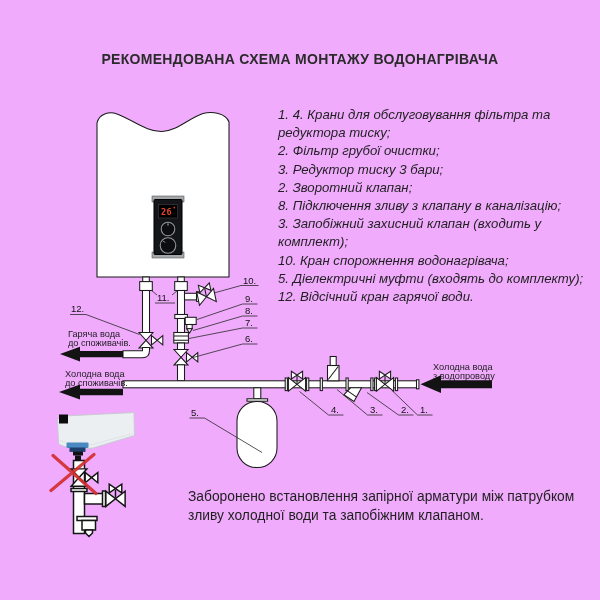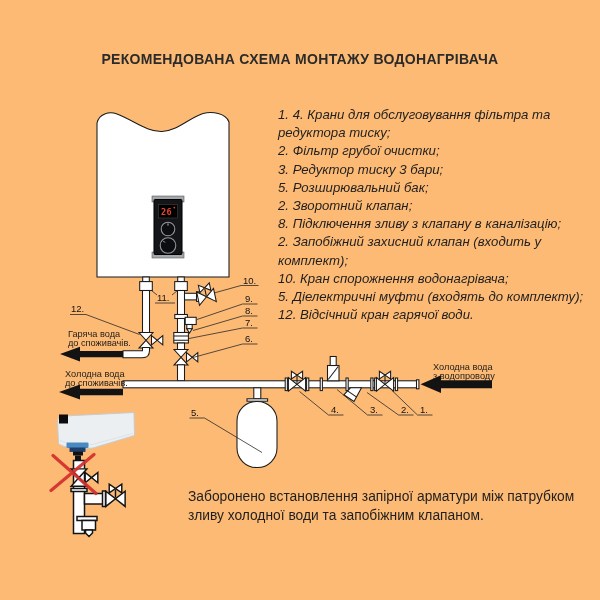--- a/index.html
+++ b/index.html
@@ -1,16 +1,16 @@
 <!DOCTYPE html>
 <html><head>
 <meta charset="utf-8">
 <style>
   html,body{margin:0;padding:0;background:#fff;}
-  .page{position:relative;width:600px;height:600px;background:#fdba74;overflow:hidden;
+  .page{position:relative;width:600px;height:600px;background:#f0abfc;overflow:hidden;
         font-family:"Liberation Sans",sans-serif;color:#222;}
   .title{position:absolute;left:0;top:51px;width:600px;text-align:center;
          font-size:14px;font-weight:bold;letter-spacing:.3px;color:#2b2b2b;}
   .legend{position:absolute;left:278px;top:106px;font-size:13.2px;line-height:18.2px;color:#1f1f1f;font-style:italic;}
   .warning{position:absolute;left:148px;top:487px;font-size:13.8px;line-height:19px;color:#1f1f1f;margin-left:40px;}
   svg.diag{position:absolute;left:0;top:0;}
   .pw{fill:#ffffff;}
   .blk{fill:#131313;stroke:none;}
   .num{font-family:"Liberation Sans",sans-serif;font-size:9.5px;fill:#111;stroke:none;}
   .cap{font-family:"Liberation Sans",sans-serif;font-size:9.2px;fill:#1c1c1c;stroke:none;}
@@ -22,24 +22,23 @@
 
 <div class="page">
 
   <div class="title">РЕКОМЕНДОВАНА СХЕМА МОНТАЖУ ВОДОНАГРІВАЧА</div>
 
   <div class="legend">
     <div>1. 4. Крани для обслуговування фільтра та</div>
     <div>редуктора тиску;</div>
     <div>2. Фільтр грубої очистки;</div>
     <div>3. Редуктор тиску 3 бари;</div>
-    <div>5. Розширювальний бак;</div>
     <div>2. Зворотний клапан;</div>
     <div>8. Підключення зливу з клапану в каналізацію;</div>
-    <div>2. Запобіжний захисний клапан (входить у</div>
+    <div>3. Запобіжний захисний клапан (входить у</div>
     <div>комплект);</div>
     <div>10. Кран спорожнення водонагрівача;</div>
     <div>5. Діелектричні муфти (входять до комплекту);</div>
     <div>12. Відсічний кран гарячої води.</div>
   </div>
 
   <svg class="diag" width="600" height="600" viewBox="0 0 600 600">
     <defs>
 
       <g id="vv">

